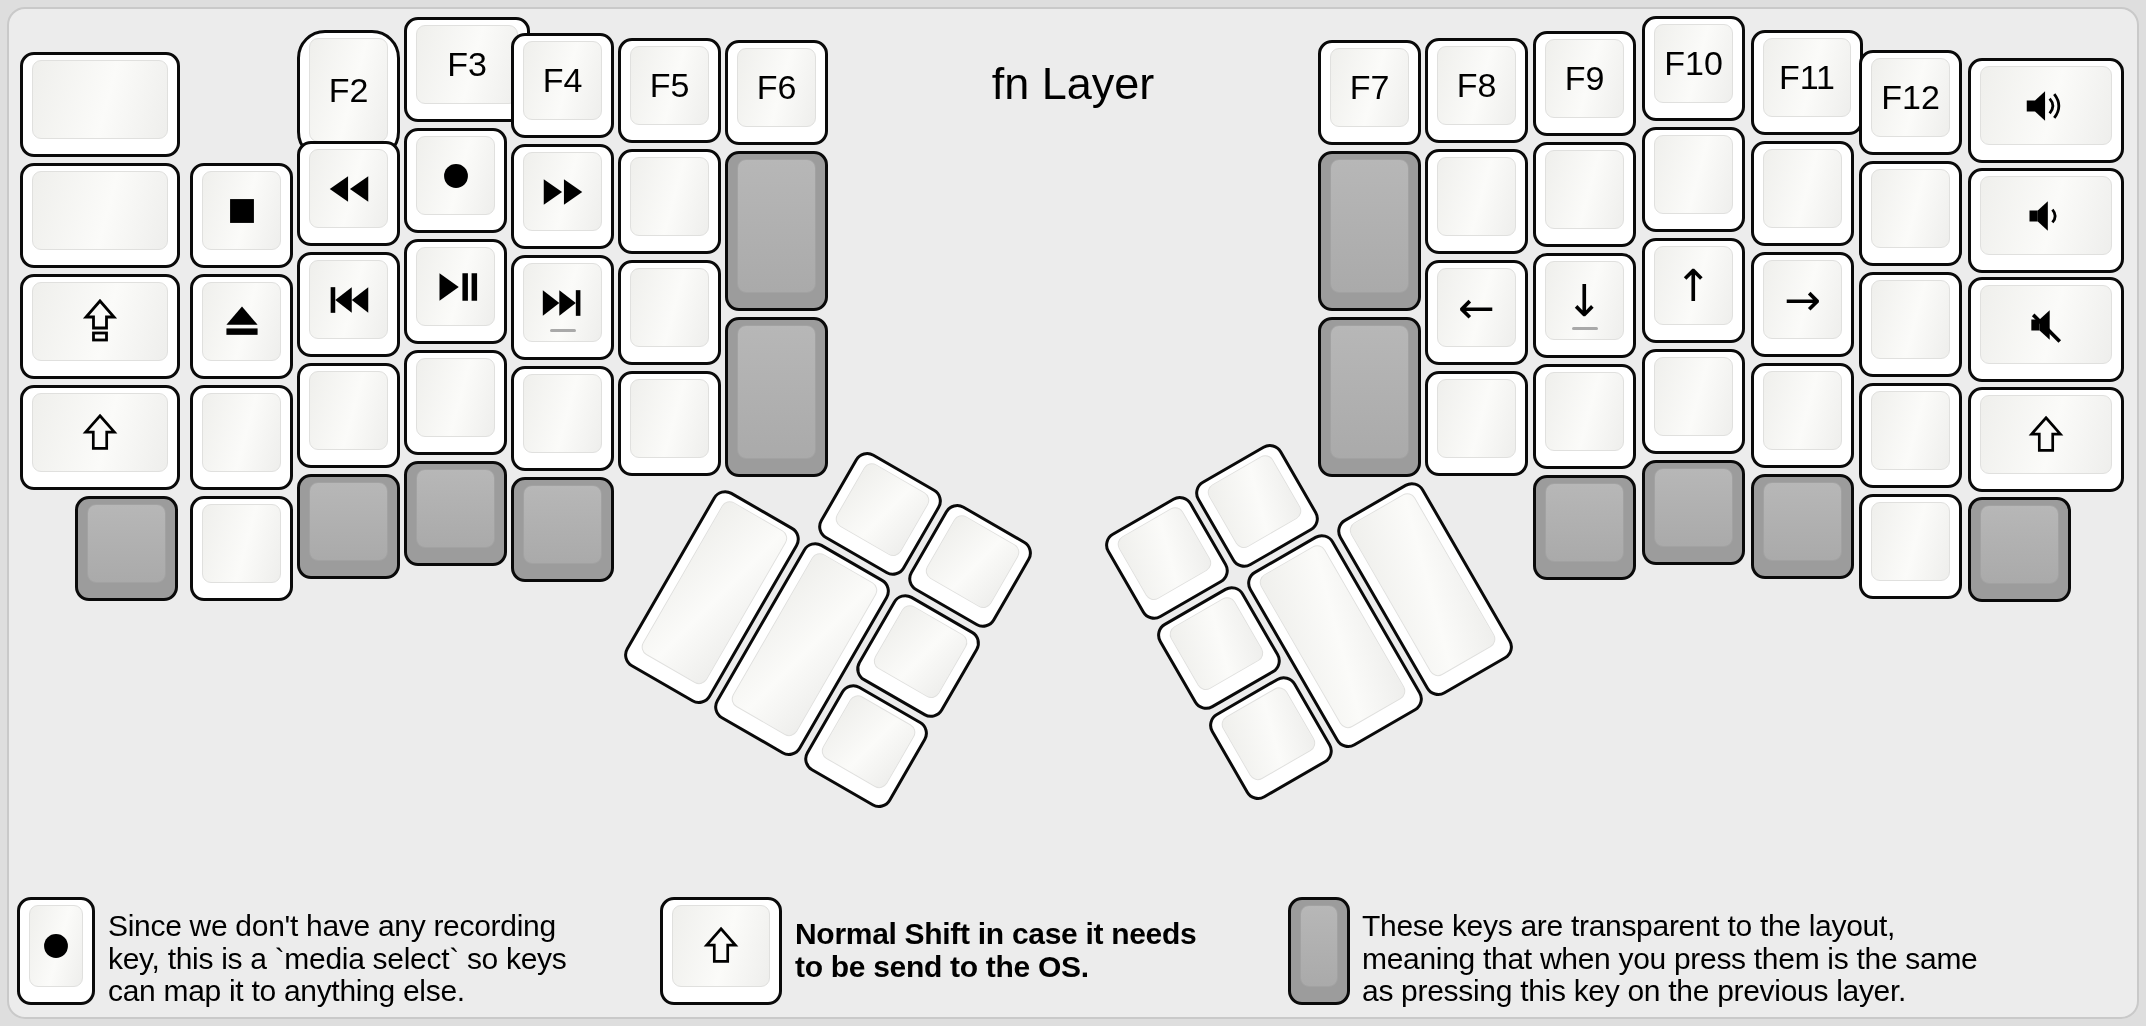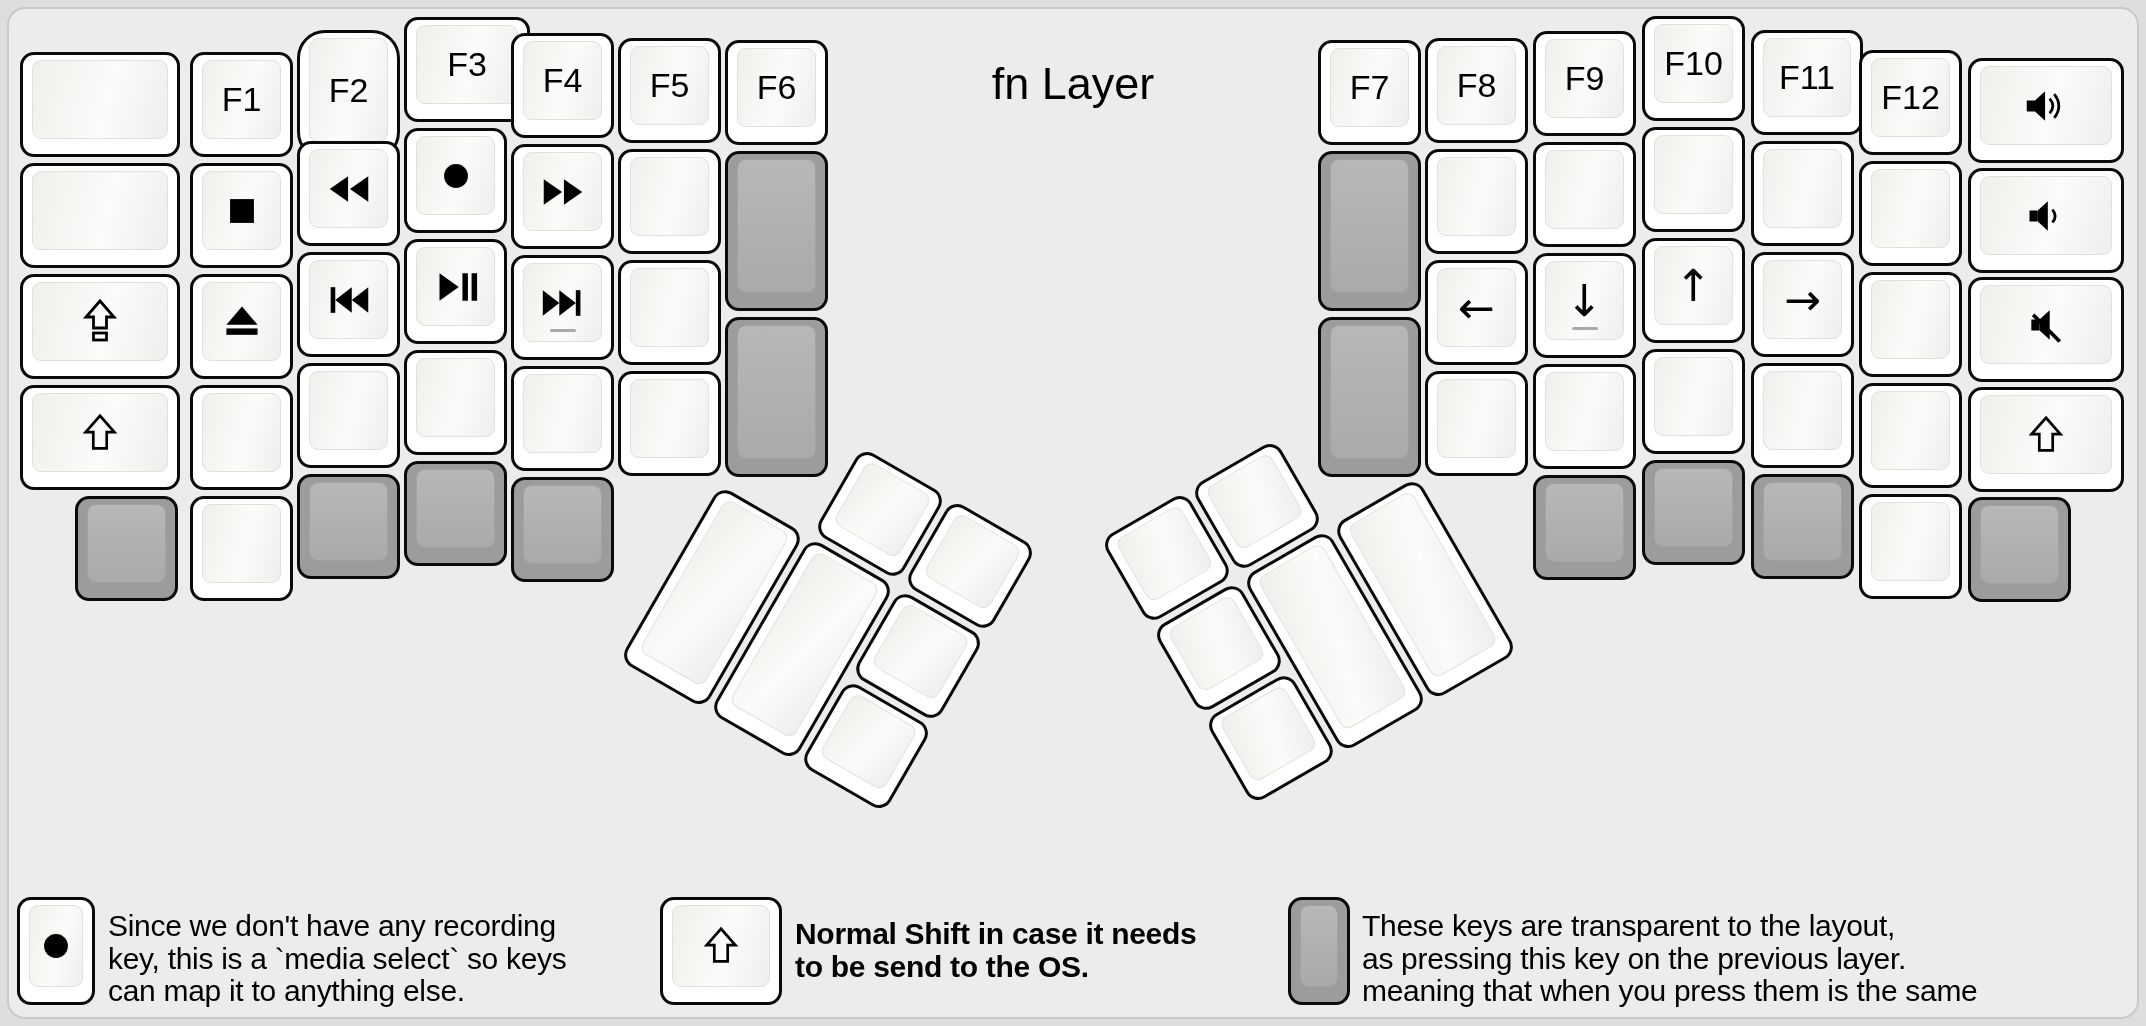--- a/index.html
+++ b/index.html
@@ -51,25 +51,20 @@
         <span class="kicon">
           <svg width="46" height="46" viewBox="0 0 48 48">
             <path d="M24 6 L39 23 L31 23 L31 40 L17 40 L17 23 L9 23 Z" fill="none" stroke="#000" stroke-width="2.8" stroke-linejoin="miter"></path>
           </svg>
         </span>
       </div>
     </div>
     <div class="key gray" style="left: 75px; top: 496px; width: 103px; height: 105px;">
       <div class="ktop"></div>
     </div>
-    <div class="key" style="left: 190px; top: 52px; width: 103px; height: 105px;">
-      <div class="ktop">
-        <span class="klabel">F1</span>
-      </div>
-    </div>
     <div class="key" style="left: 190px; top: 163px; width: 103px; height: 105px;">
       <div class="ktop">
         <span class="kicon">
           <svg width="44" height="44" viewBox="0 0 48 48">
             <rect x="11" y="11" width="26" height="26"></rect>
           </svg>
         </span>
       </div>
     </div>
     <div class="key" style="left: 190px; top: 274px; width: 103px; height: 105px;">
@@ -422,16 +417,16 @@
     </div>
     <div class="legend-text" style="left: 795px; top: 918px; font-weight: bold;">
       <div>Normal Shift in case it needs</div>
       <div>to be send to the OS.</div>
     </div>
     <div class="key gray" style="left: 1288px; top: 897px; width: 62px; height: 108px;">
       <div class="ktop"></div>
     </div>
     <div class="legend-text" style="left: 1362px; top: 910px;">
       <div>These keys are transparent to the layout,</div>
+      <div>meaning that when you press them is the same</div>
       <div>as pressing this key on the previous layer.</div>
-      <div>meaning that when you press them is the same</div>
     </div>
   </div>
 
 </body></html>

